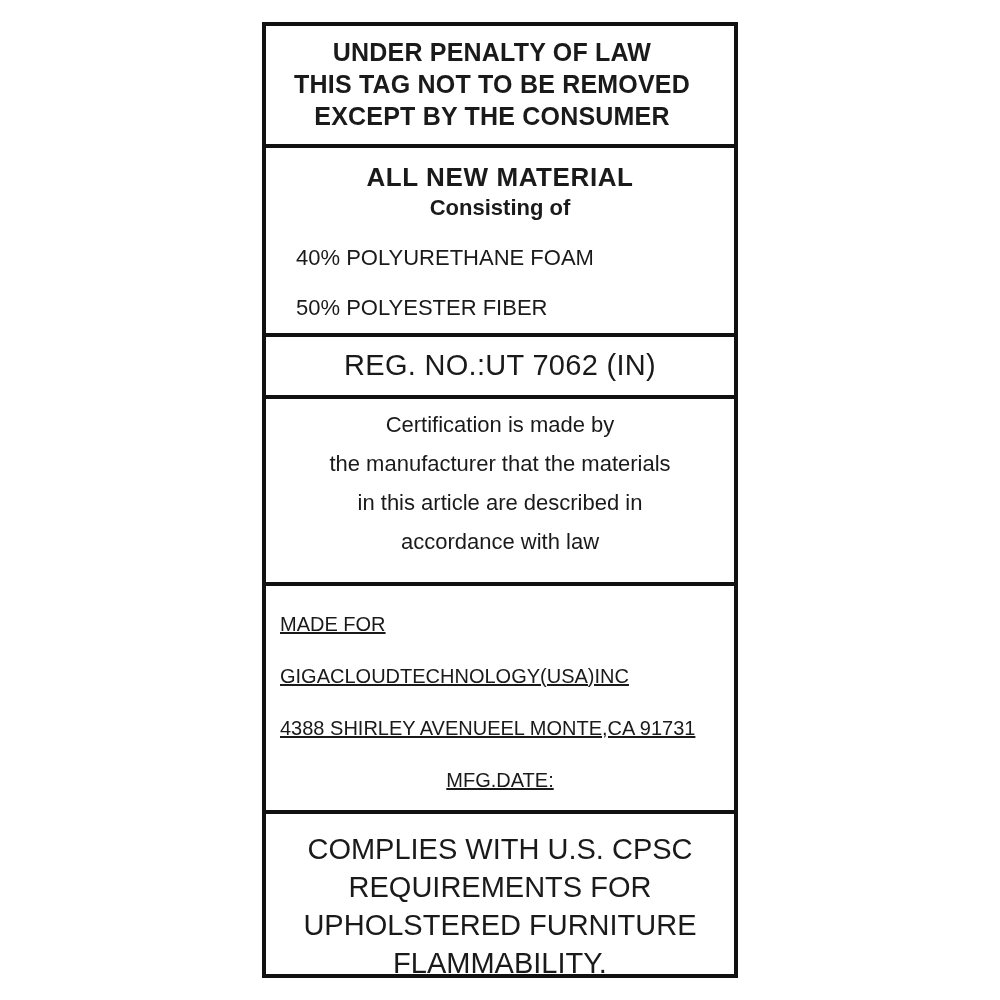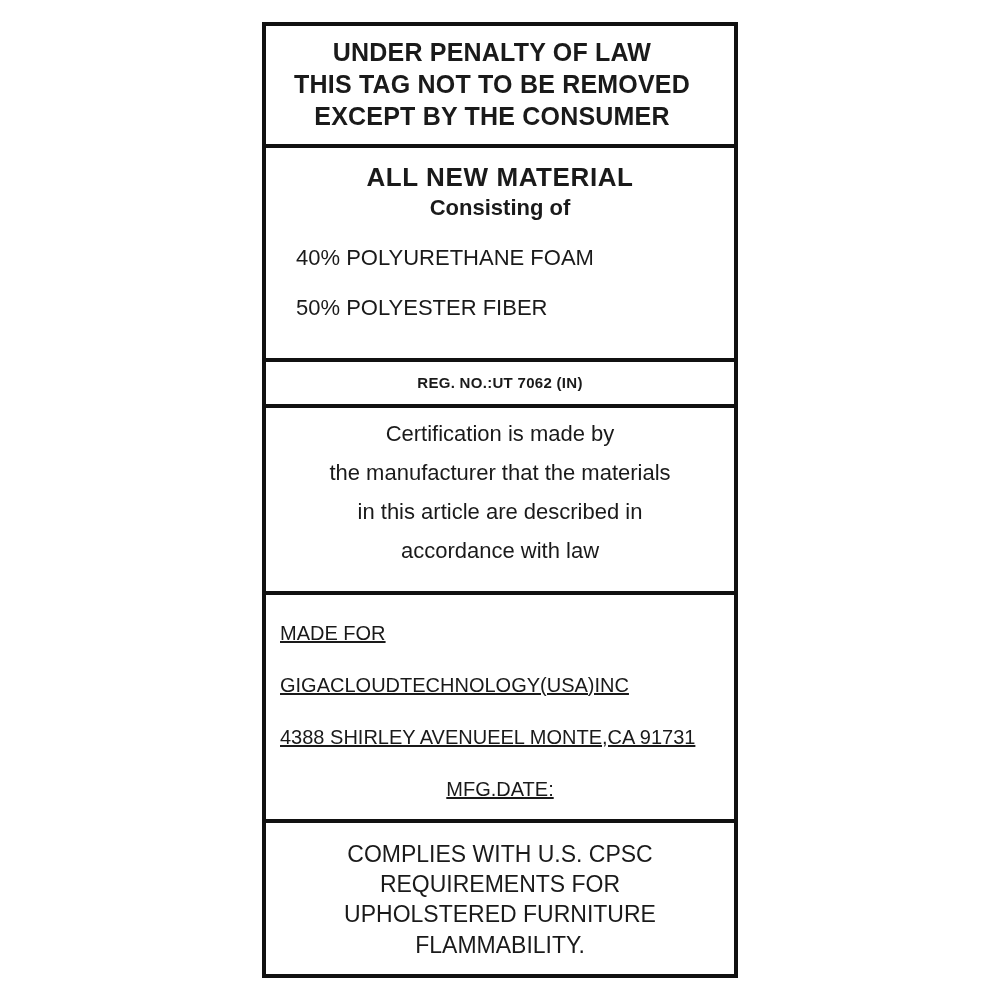--- a/index.html
+++ b/index.html
@@ -47,21 +47,21 @@
   .sec-penalty .line {
     font-weight: bold;
     font-size: 25px;
     letter-spacing: 0.2px;
     line-height: 1.28;
     white-space: nowrap;
   }
 
   
   .sec-materials {
-    padding: 14px 10px 37px 10px;
+    padding: 14px 10px 12px 10px;
   }
   .sec-materials .hd1 {
     font-weight: bold;
     font-size: 26px;
     letter-spacing: 0.6px;
     line-height: 1.2;
   }
   .sec-materials .hd2 {
     font-weight: bold;
     font-size: 22px;
@@ -77,22 +77,22 @@
   }
   .sec-materials .comp:last-child {
     margin-bottom: 0;
   }
 
   
   .sec-reg {
     padding: 12px 6px 13px 6px;
   }
   .sec-reg .reg {
-    font-weight: bold;
-    font-size: 15px;
+    font-weight: normal;
+    font-size: 29px;
     letter-spacing: 0.3px;
   }
 
   
   .sec-cert {
     padding: 6px 10px 20px 10px;
   }
   .sec-cert .line {
     font-size: 22px;
     line-height: 1.78;
@@ -118,21 +118,21 @@
     padding-left: 0;
     margin-bottom: 0;
     margin-top: 6px;
   }
 
   
   .sec-comply {
     padding: 16px 6px 20px 6px;
   }
   .sec-comply .line {
-    font-size: 23px;
+    font-size: 29px;
     line-height: 1.32;
     white-space: nowrap;
   }
 </style>
 </head>
 <body>
 
 <div class="page">
   <div class="tag">
 

